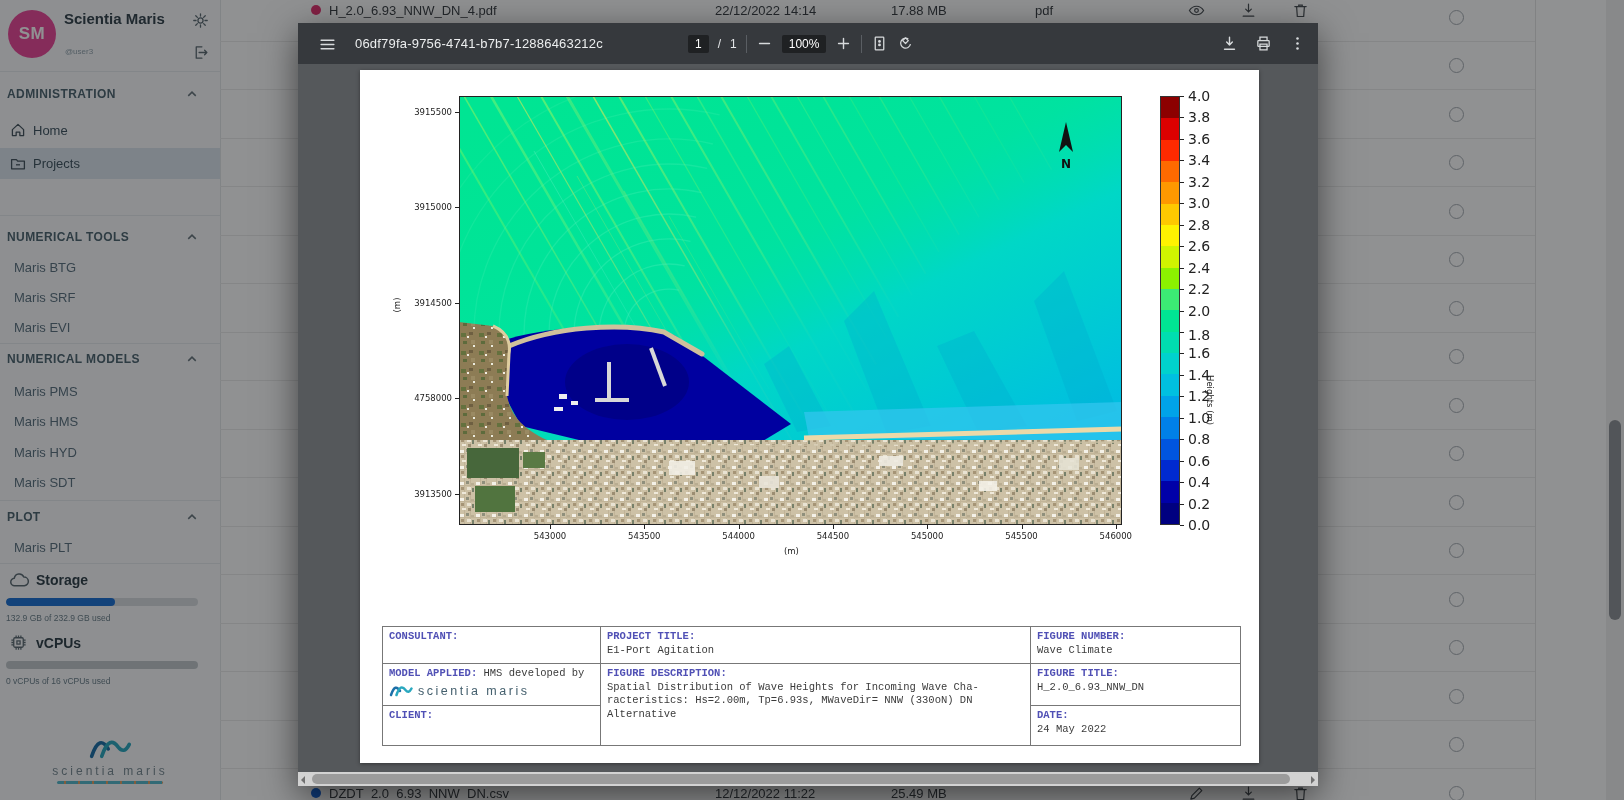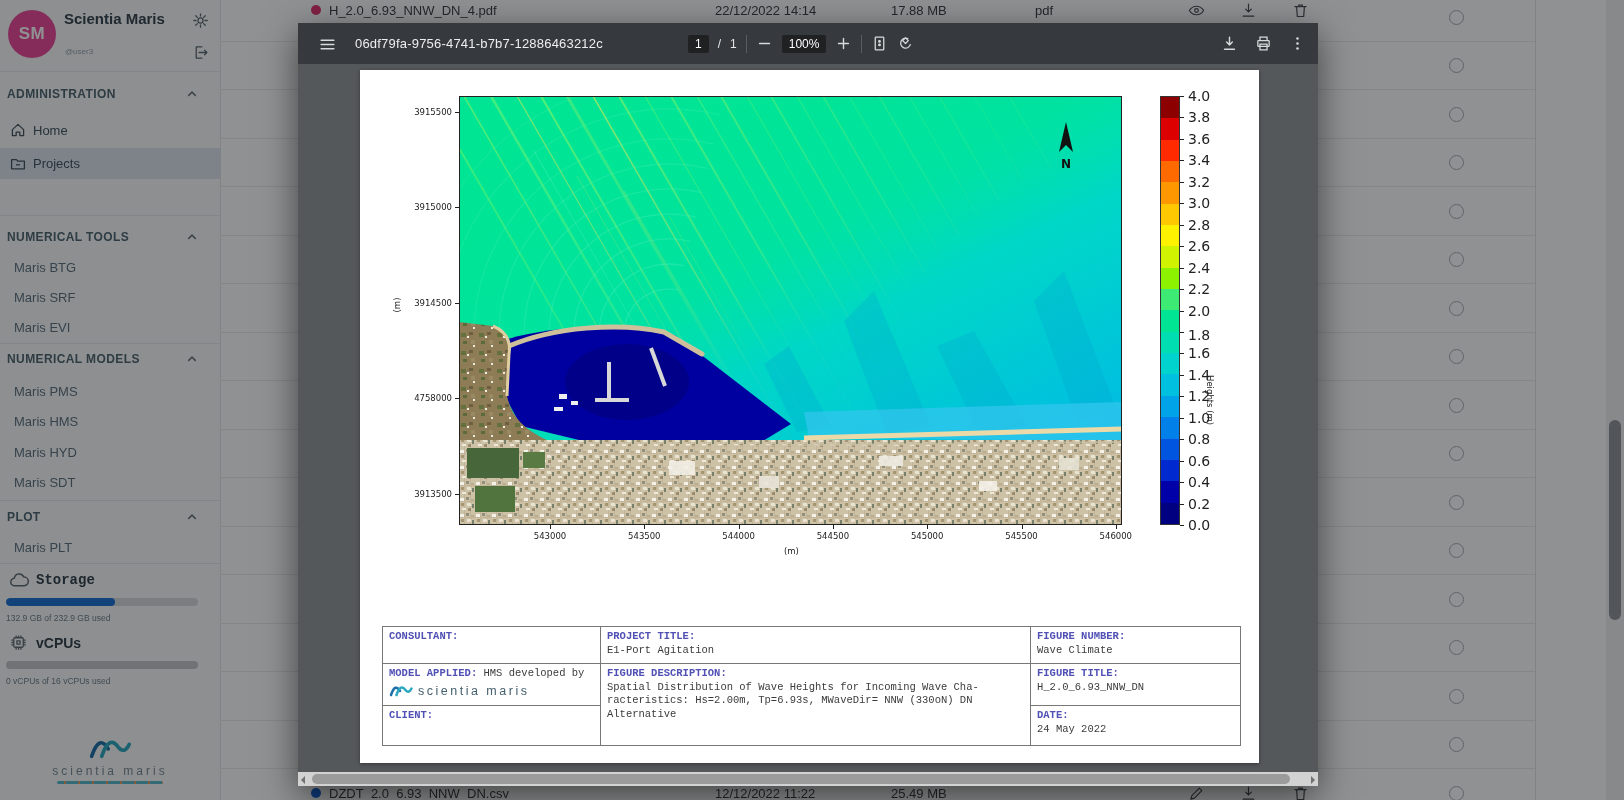--- a/index.html
+++ b/index.html
@@ -148,21 +148,21 @@
       <div class="sec-head" style="top:510px;">PLOT</div>
       <svg class="sec-chev" style="top:511px;" viewBox="0 0 16 12" fill="none" stroke="currentColor" stroke-width="2">
           <path d="M3 8.5L8 3.5l5 5"></path>
         </svg>
       <div class="nav-sub" style="top:540px;">Maris PLT</div>
 
       <div class="side-div" style="top:563px;"></div>
       <svg class="side-icon" style="left:9px;top:572px;width:21px;height:16px;" viewBox="0 0 24 18" fill="none" stroke="currentColor" stroke-width="1.7" stroke-linejoin="round">
           <path d="M6.5 15.5a4.3 4.3 0 01-.4-8.6 5.6 5.6 0 0110.8-1.2 4.1 4.1 0 01.6 9.8z"></path>
         </svg>
-      <div class="res-label" style="left:36px;top:572px;font-family:Liberation Mono, monospace;">Storage</div>
+      <div class="res-label" style="left:36px;top:572px;">Storage</div>
       <div class="bar" style="top:598px;">
           <i id="storage-fill" style="width: 57%;"></i>
         </div>
       <div class="res-text" style="top:613px;">132.9 GB of 232.9 GB used</div>
 
       <svg class="side-icon" style="left:9px;top:633px;width:19px;height:19px;" viewBox="0 0 24 24" fill="none" stroke="currentColor" stroke-width="1.6">
           <rect x="6" y="6" width="12" height="12" rx="1.5"></rect>
           <rect x="10" y="10" width="4" height="4"></rect>
           <path d="M9 6V3M12 6V3M15 6V3M9 21v-3M12 21v-3M15 21v-3M6 9H3M6 12H3M6 15H3M21 9h-3M21 12h-3M21 15h-3"></path>
         </svg>

